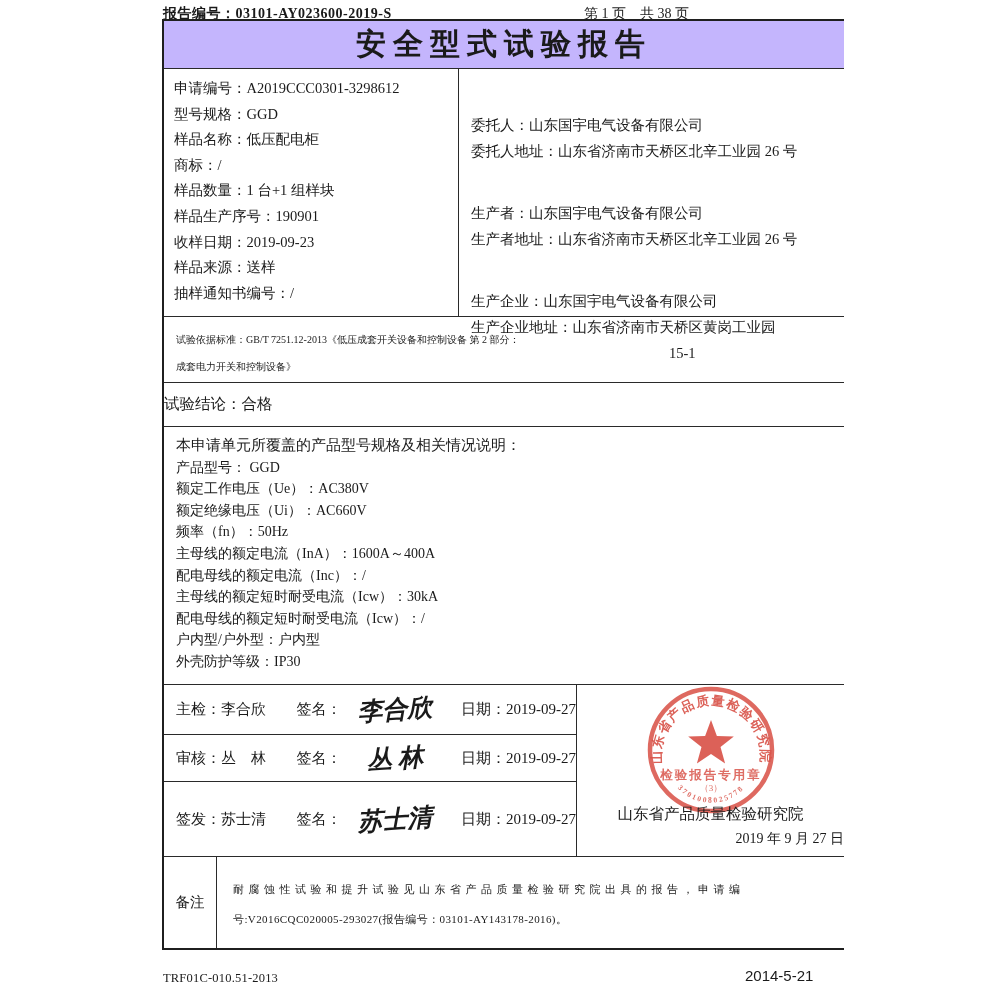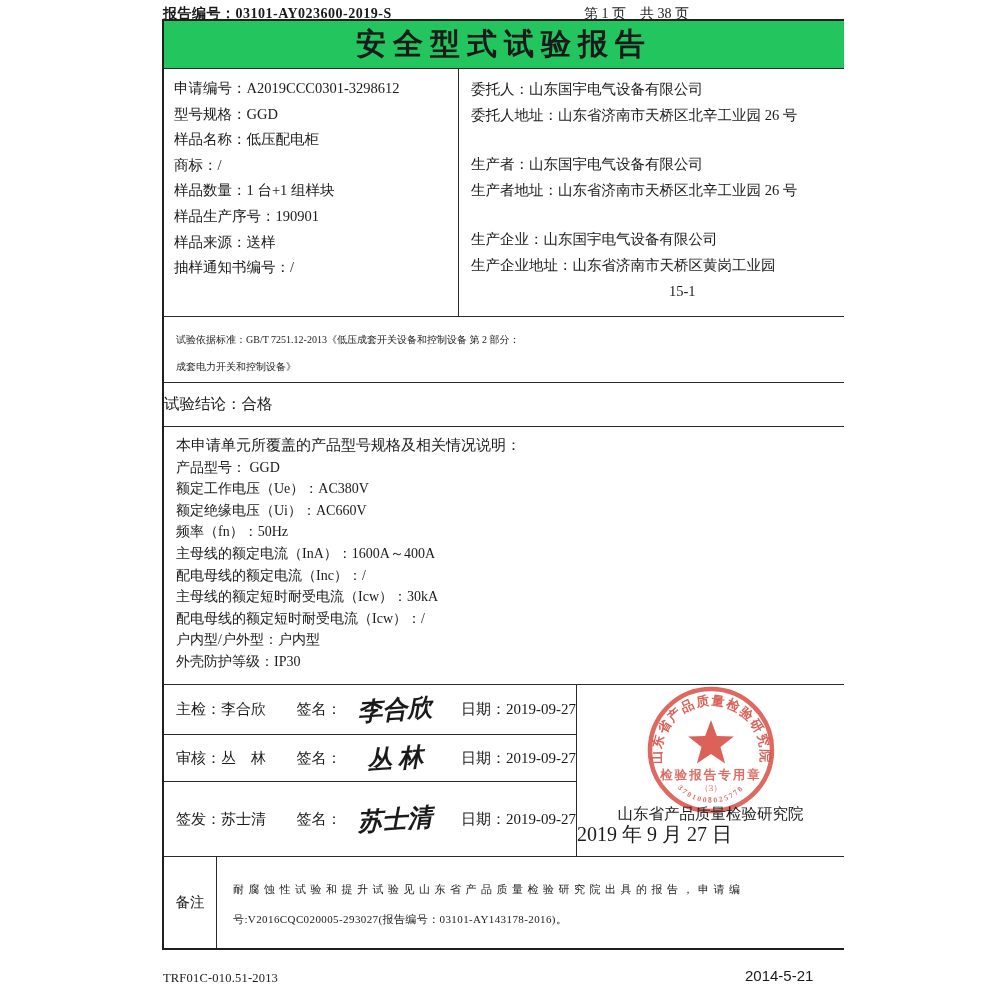--- a/index.html
+++ b/index.html
@@ -13,31 +13,31 @@
   .hdr-right{position:absolute;right:155px;top:5px;font-size:14px;}
   
   .doc{
     position:absolute;left:162px;top:19px;width:684px;
     border:2px solid #1f1f1f;box-sizing:border-box;background:#fff;
   }
   .row{box-sizing:border-box;border-top:1.5px solid #2a2a2a;position:relative;}
   .row.first{border-top:none;}
   .title-box{
     height:47px;display:flex;align-items:center;justify-content:center;
-    font-size:30px;font-weight:bold;letter-spacing:7px;background:#22c55e;
+    font-size:30px;font-weight:bold;letter-spacing:7px;background:#c4b5fd;
   }
   
   .info{height:248px;display:flex;}
   .info-left{
     width:295px;box-sizing:border-box;border-right:1.5px solid #2a2a2a;
     padding:7px 0 0 10px;font-size:14.5px;
   }
   .info-left .ln{line-height:25.6px;white-space:nowrap;}
   .info-right{flex:1;padding:7px 0 0 12px;font-size:14.5px;box-sizing:border-box;}
-  .info-right .grp{margin-bottom:23px;}
+  .info-right .grp{margin-bottom:23px;margin-top:36px;}
   .info-right .ln{line-height:26px;white-space:nowrap;}
   .info-right .cont{padding-left:198px;}
   
   .standards{height:66px;padding:9px 12px 0 12px;font-size:10px;box-sizing:border-box;}
   .standards .ln{line-height:27px;}
   .conclusion{height:44px;display:flex;align-items:center;padding-left:0;font-size:15.5px;box-sizing:border-box;}
   
   .specs{height:258px;padding:8px 0 0 12px;font-size:14px;box-sizing:border-box;}
   .specs .ln{line-height:21.6px;white-space:nowrap;}
   .specs .ln.head{font-size:15px;}
@@ -52,21 +52,21 @@
   .sig-role{width:128px;white-space:nowrap;}
   .sig-label{white-space:nowrap;}
   .sig-script{
     width:112px;text-align:center;font-style:italic;font-weight:600;font-size:25px;
     transform:rotate(-4deg);white-space:nowrap;
   }
   .sig-date{margin-left:14px;white-space:nowrap;}
   .stamp-cell{flex:1;position:relative;}
   .seal{position:absolute;left:50%;margin-left:-80px;top:1px;}
   .stamp-org{position:absolute;left:0;right:0;bottom:31px;text-align:center;font-size:15.5px;}
-  .stamp-date{position:absolute;left:0;right:0;bottom:8px;text-align:left;font-size:20px;}
+  .stamp-date{position:absolute;left:0;right:0;bottom:8px;text-align:right;font-size:14px;}
   
   .remark{height:92px;display:flex;}
   .remark-label{
     width:53px;box-sizing:border-box;border-right:1.5px solid #2a2a2a;
     display:flex;align-items:center;justify-content:center;font-size:14.5px;
   }
   .remark-body{flex:1;padding:17px 16px 0 16px;font-size:11px;box-sizing:border-box;}
   .remark-body .l1{letter-spacing:4.5px;line-height:30px;white-space:nowrap;}
   .remark-body .l2{letter-spacing:.4px;line-height:30px;white-space:nowrap;}
   
@@ -86,20 +86,21 @@
     <div class="row first title-box">安全型式试验报告</div>
 
     <div class="row info">
       <div class="info-left">
         <div class="ln">申请编号：A2019CCC0301-3298612</div>
         <div class="ln">型号规格：GGD</div>
         <div class="ln">样品名称：低压配电柜</div>
         <div class="ln">商标：/</div>
         <div class="ln">样品数量：1 台+1 组样块</div>
         <div class="ln">样品生产序号：190901</div>
+        <div class="ln">收样日期：2019-09-23</div>
         <div class="ln">样品来源：送样</div>
         <div class="ln">抽样通知书编号：/</div>
       </div>
       <div class="info-right">
         <div class="grp">
           <div class="ln">委托人：山东国宇电气设备有限公司</div>
           <div class="ln">委托人地址：山东省济南市天桥区北辛工业园 26 号</div>
         </div>
         <div class="grp">
           <div class="ln">生产者：山东国宇电气设备有限公司</div>

